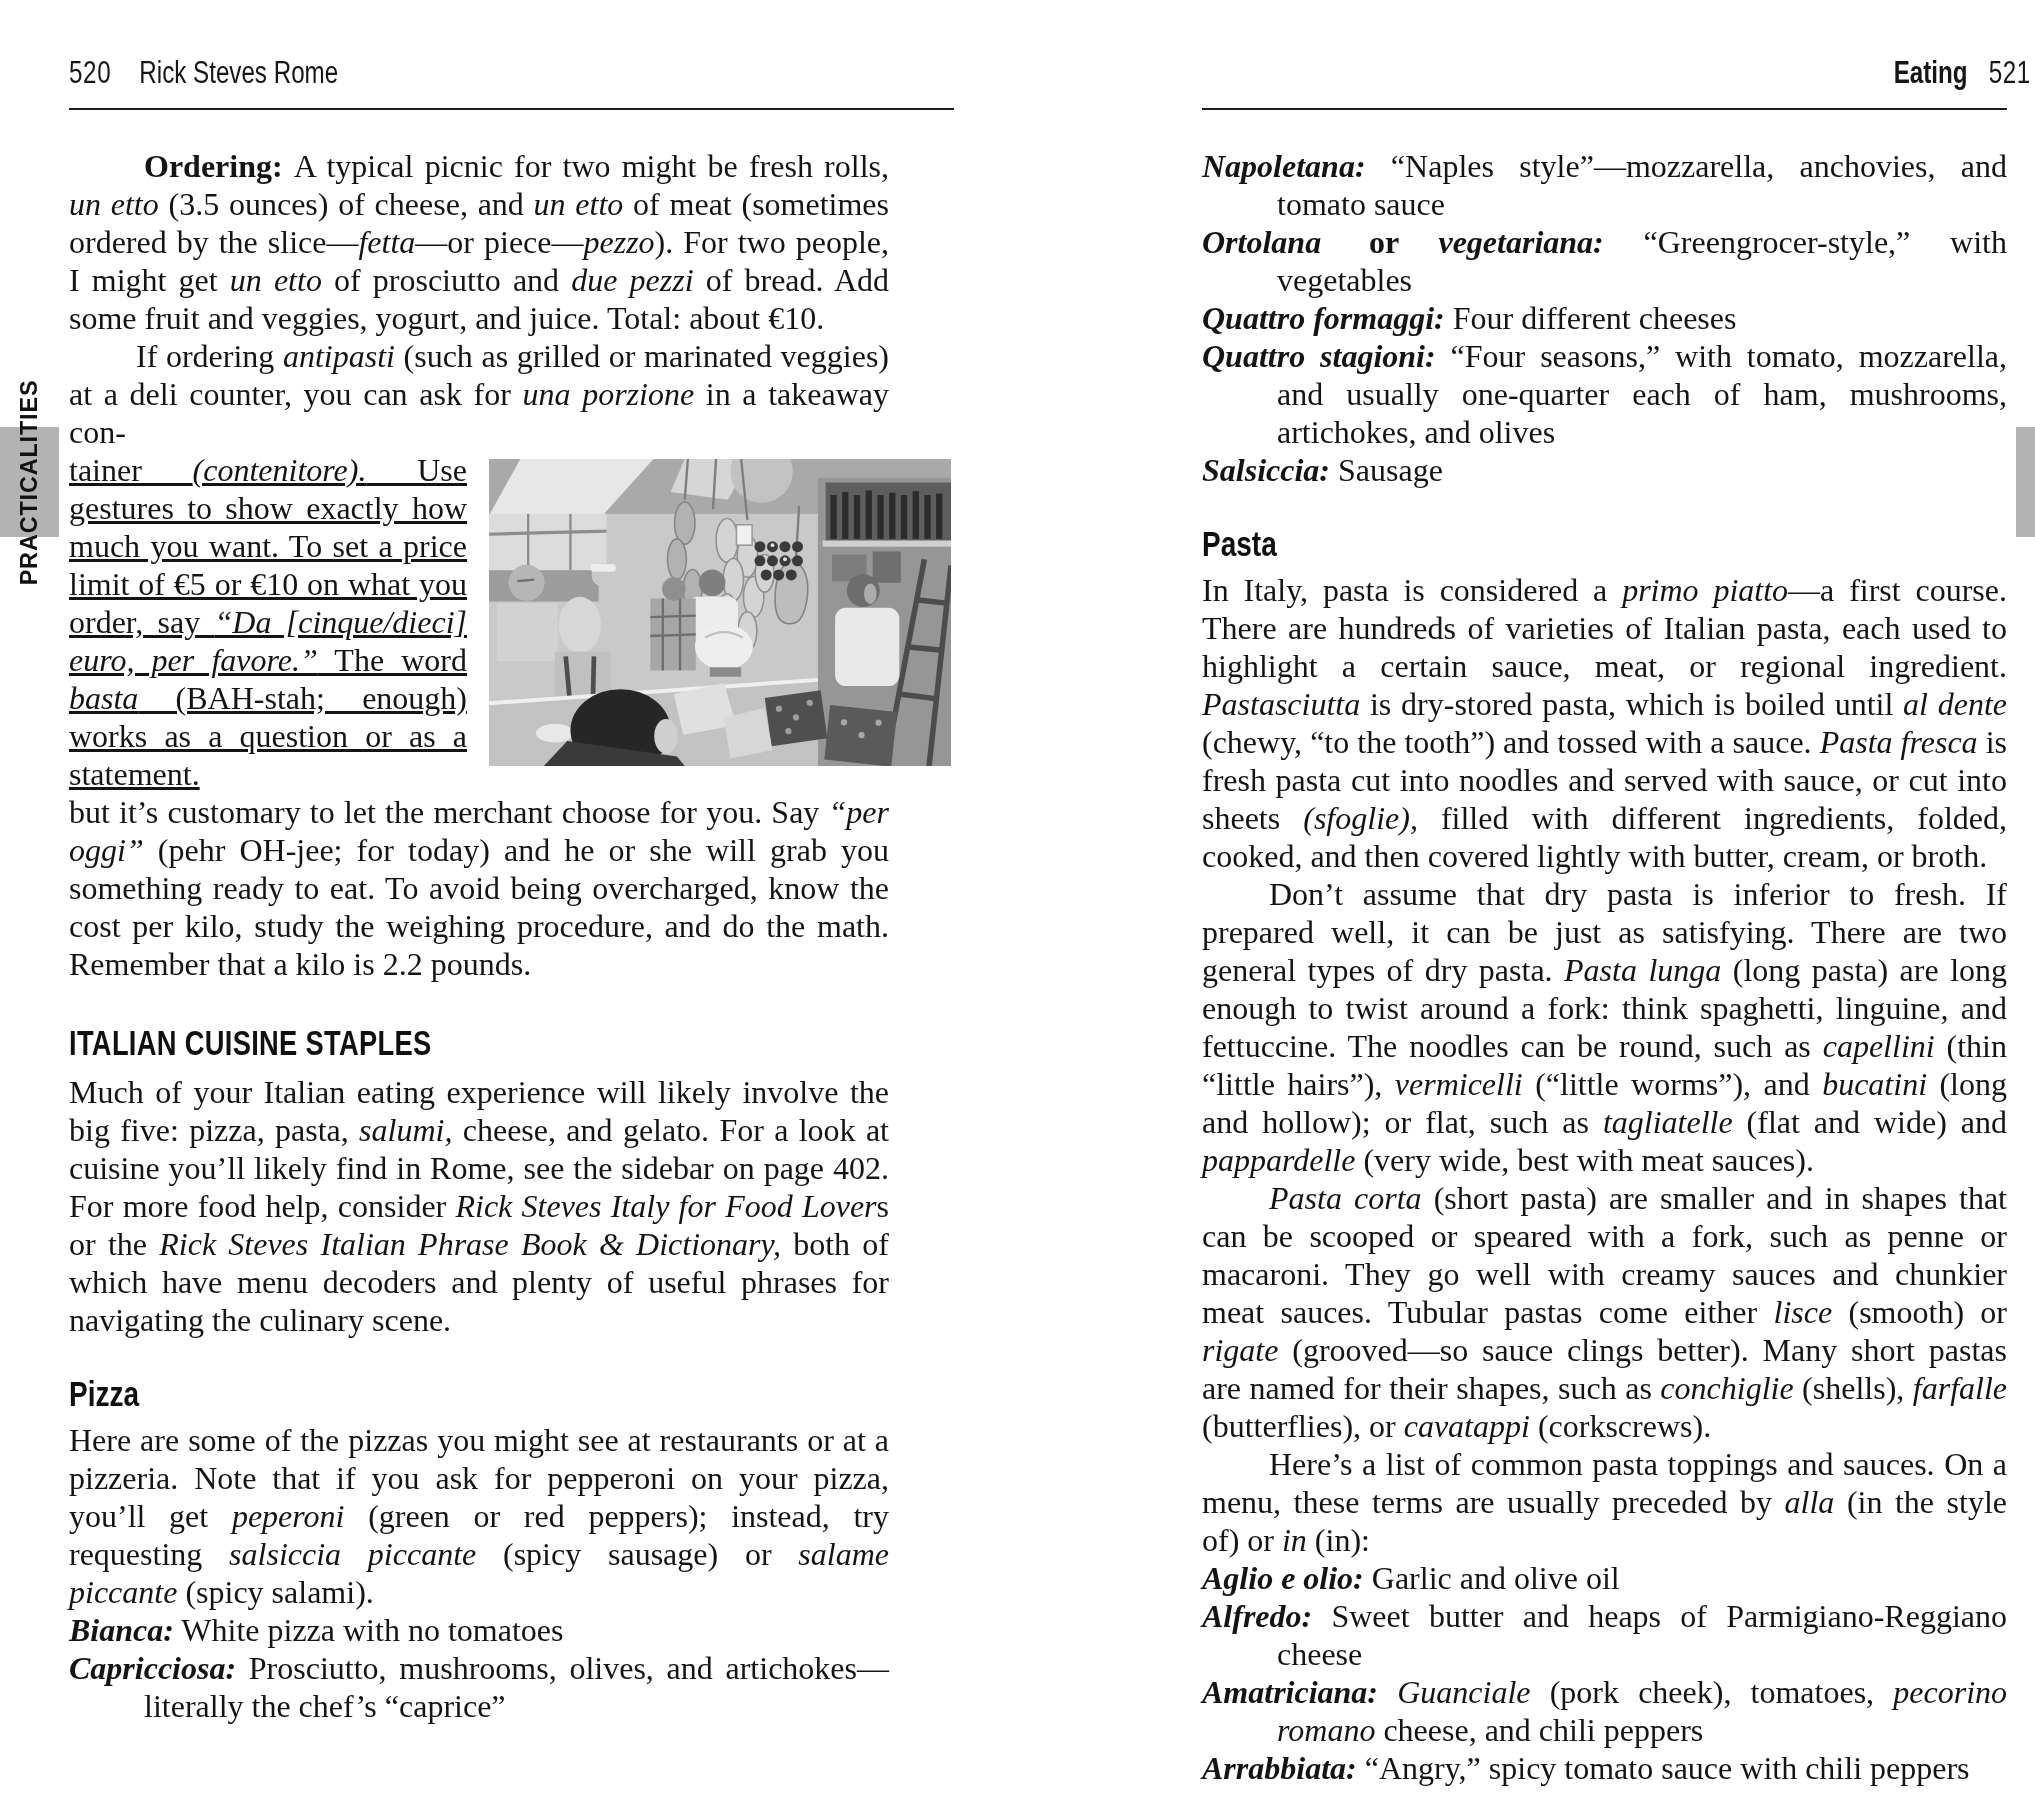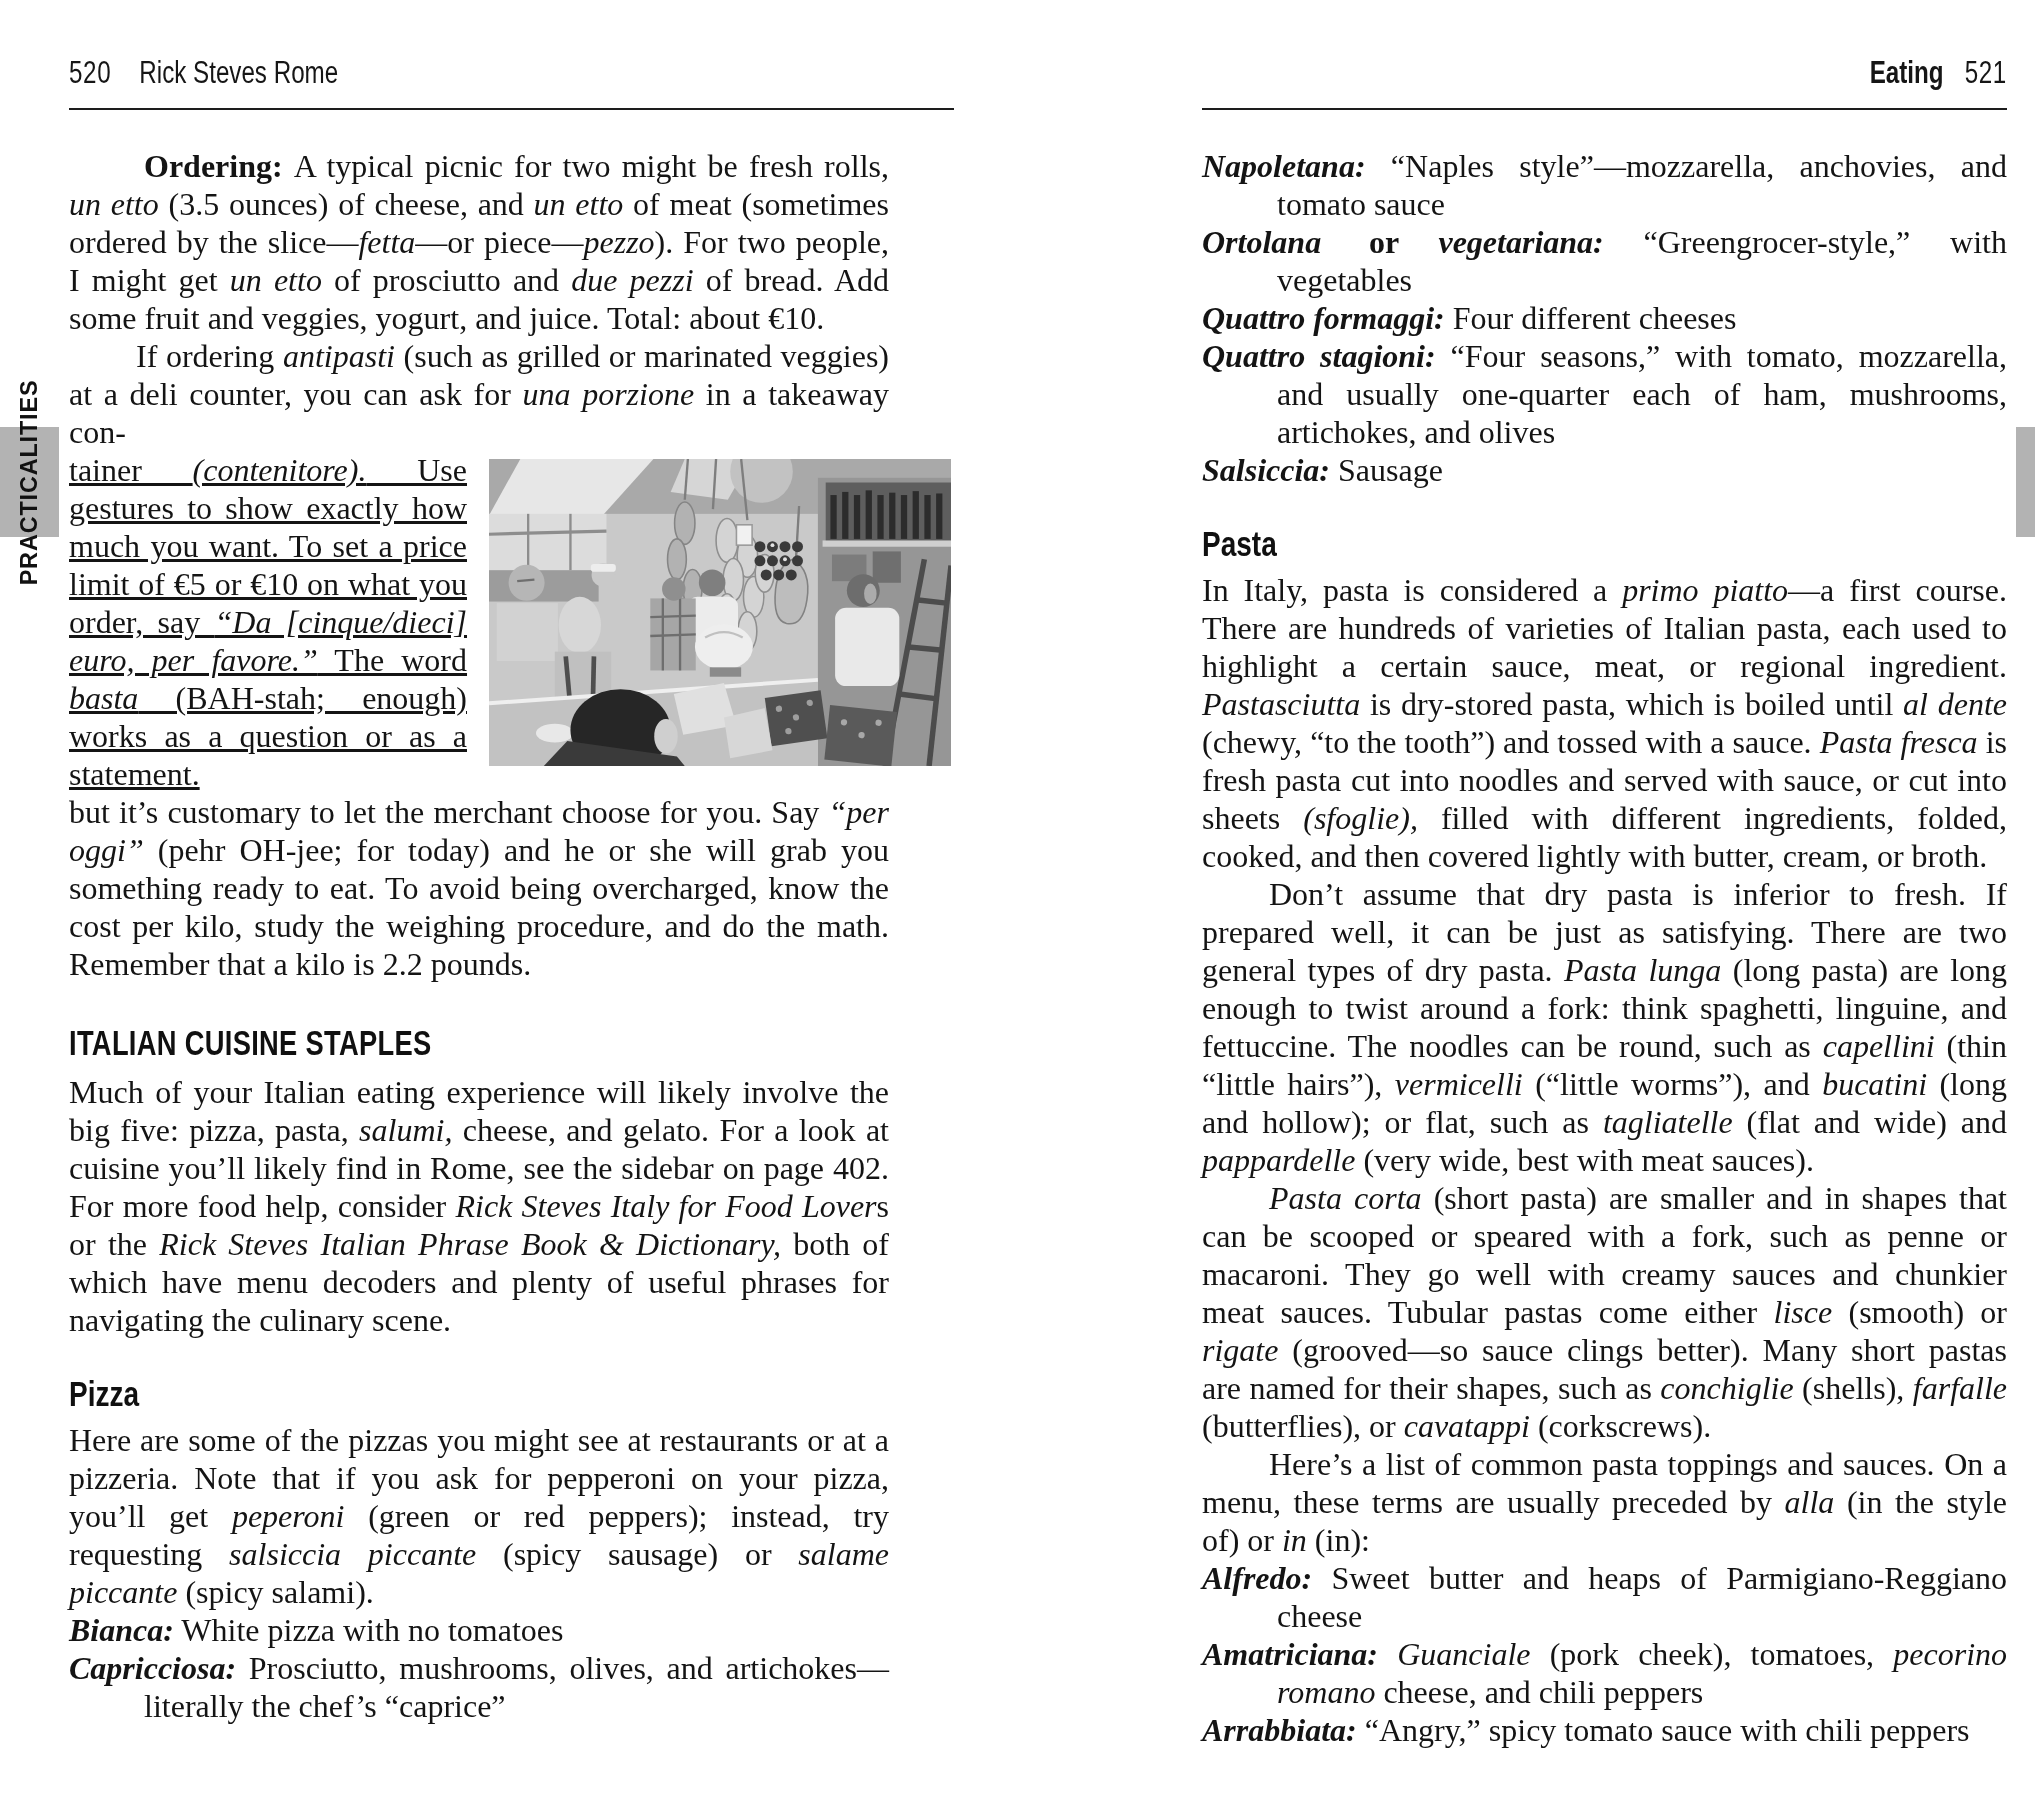--- a/index.html
+++ b/index.html
@@ -2,21 +2,21 @@
 <html lang="en" style="font-size:12.5px"><head>
 <meta charset="utf-8">
 <title>Rick Steves Rome — pp. 520–521</title>
 <style>
   html,body{margin:0;padding:0;}
   body{
     width:2035px;height:1809px;position:relative;background:#ffffff;
     font-family:"Liberation Serif",serif;color:#141414;overflow:hidden;
     -webkit-hyphens:auto;hyphens:auto;
   }
-  .page{position:absolute;top:0;width:1018px;height:1809px;}
+  .page{position:absolute;top:0;width:1018px;height:1809px;padding-left:24px;}
   #left-page{left:0;}
   #right-page{left:1058px;}
 
   
   .pg-header{
     position:absolute;top:55px;font-family:"Liberation Sans",sans-serif;
     font-size:31px;color:#161616;white-space:nowrap;
   }
   .pg-header.left{left:69px;transform:scaleX(.78);transform-origin:0 50%;}
   .pg-header.right{right:69px;transform:scaleX(.78);transform-origin:100% 50%;}
@@ -260,19 +260,20 @@
         <div class="hang"><span class="bdit">Quattro stagioni:</span><span> “Four seasons,” with tomato, mozzarella, and usually one-quarter each of ham, mushrooms, artichokes, and olives</span></div>
         <div class="hang"><span class="bdit">Salsiccia:</span><span> Sausage</span></div>
       </div>
 
     <h3 class="sub-head">Pasta</h3>
     <p><span>In Italy, pasta is considered a </span><span class="it">primo piatto</span><span>—a first course. There are hundreds of varieties of Italian pasta, each used to highlight a certain sauce, meat, or regional ingredient. </span><span class="it">Pastasciutta</span><span> is dry-stored pasta, which is boiled until </span><span class="it">al dente</span><span> (chewy, “to the tooth”) and tossed with a sauce. </span><span class="it">Pasta fresca</span><span> is fresh pasta cut into noodles and served with sauce, or cut into sheets </span><span class="it">(sfoglie),</span><span> filled with different ingredients, folded, cooked, and then covered lightly with butter, cream, or broth.</span></p>
     <p class="ind"><span>Don’t assume that dry pasta is inferior to fresh. If prepared well, it can be just as satisfying. There are two general types of dry pasta. </span><span class="it">Pasta lunga</span><span> (long pasta) are long enough to twist around a fork: think spaghetti, linguine, and fettuccine. The noodles can be round, such as </span><span class="it">capellini</span><span> (thin “little hairs”), </span><span class="it">vermicelli</span><span> (“little worms”), and </span><span class="it">bucatini</span><span> (long and hollow); or flat, such as </span><span class="it">tagliatelle</span><span> (flat and wide) and </span><span class="it">pappardelle</span><span> (very wide, best with meat sauces).</span></p>
     <p class="ind"><span class="it">Pasta corta</span><span> (short pasta) are smaller and in shapes that can be scooped or speared with a fork, such as penne or macaroni. They go well with creamy sauces and chunkier meat sauces. Tubular pastas come either </span><span class="it">lisce</span><span> (smooth) or </span><span class="it">rigate</span><span> (grooved—so sauce clings better). Many short pastas are named for their shapes, such as </span><span class="it">conchiglie</span><span> (shells), </span><span class="it">farfalle</span><span> (butterflies), or </span><span class="it">cavatappi</span><span> (corkscrews).</span></p>
     <p class="ind"><span>Here’s a list of common pasta toppings and sauces. On a menu, these terms are usually preceded by </span><span class="it">alla</span><span> (in the style of) or </span><span class="it">in</span><span> (in):</span></p>
     <div>
+        <div class="hang"><span class="bdit">Aglio e olio:</span><span> Garlic and olive oil</span></div>
         <div class="hang"><span class="bdit">Alfredo:</span><span> Sweet butter and heaps of Parmigiano-Reggiano cheese</span></div>
         <div class="hang"><span class="bdit">Amatriciana:</span><span> </span><span class="it">Guanciale</span><span> (pork cheek), tomatoes, </span><span class="it">pecorino romano</span><span> cheese, and chili peppers</span></div>
         <div class="hang"><span class="bdit">Arrabbiata:</span><span> “Angry,” spicy tomato sauce with chili peppers</span></div>
       </div>
   </div>
 </div>
 
 
 </body></html>

